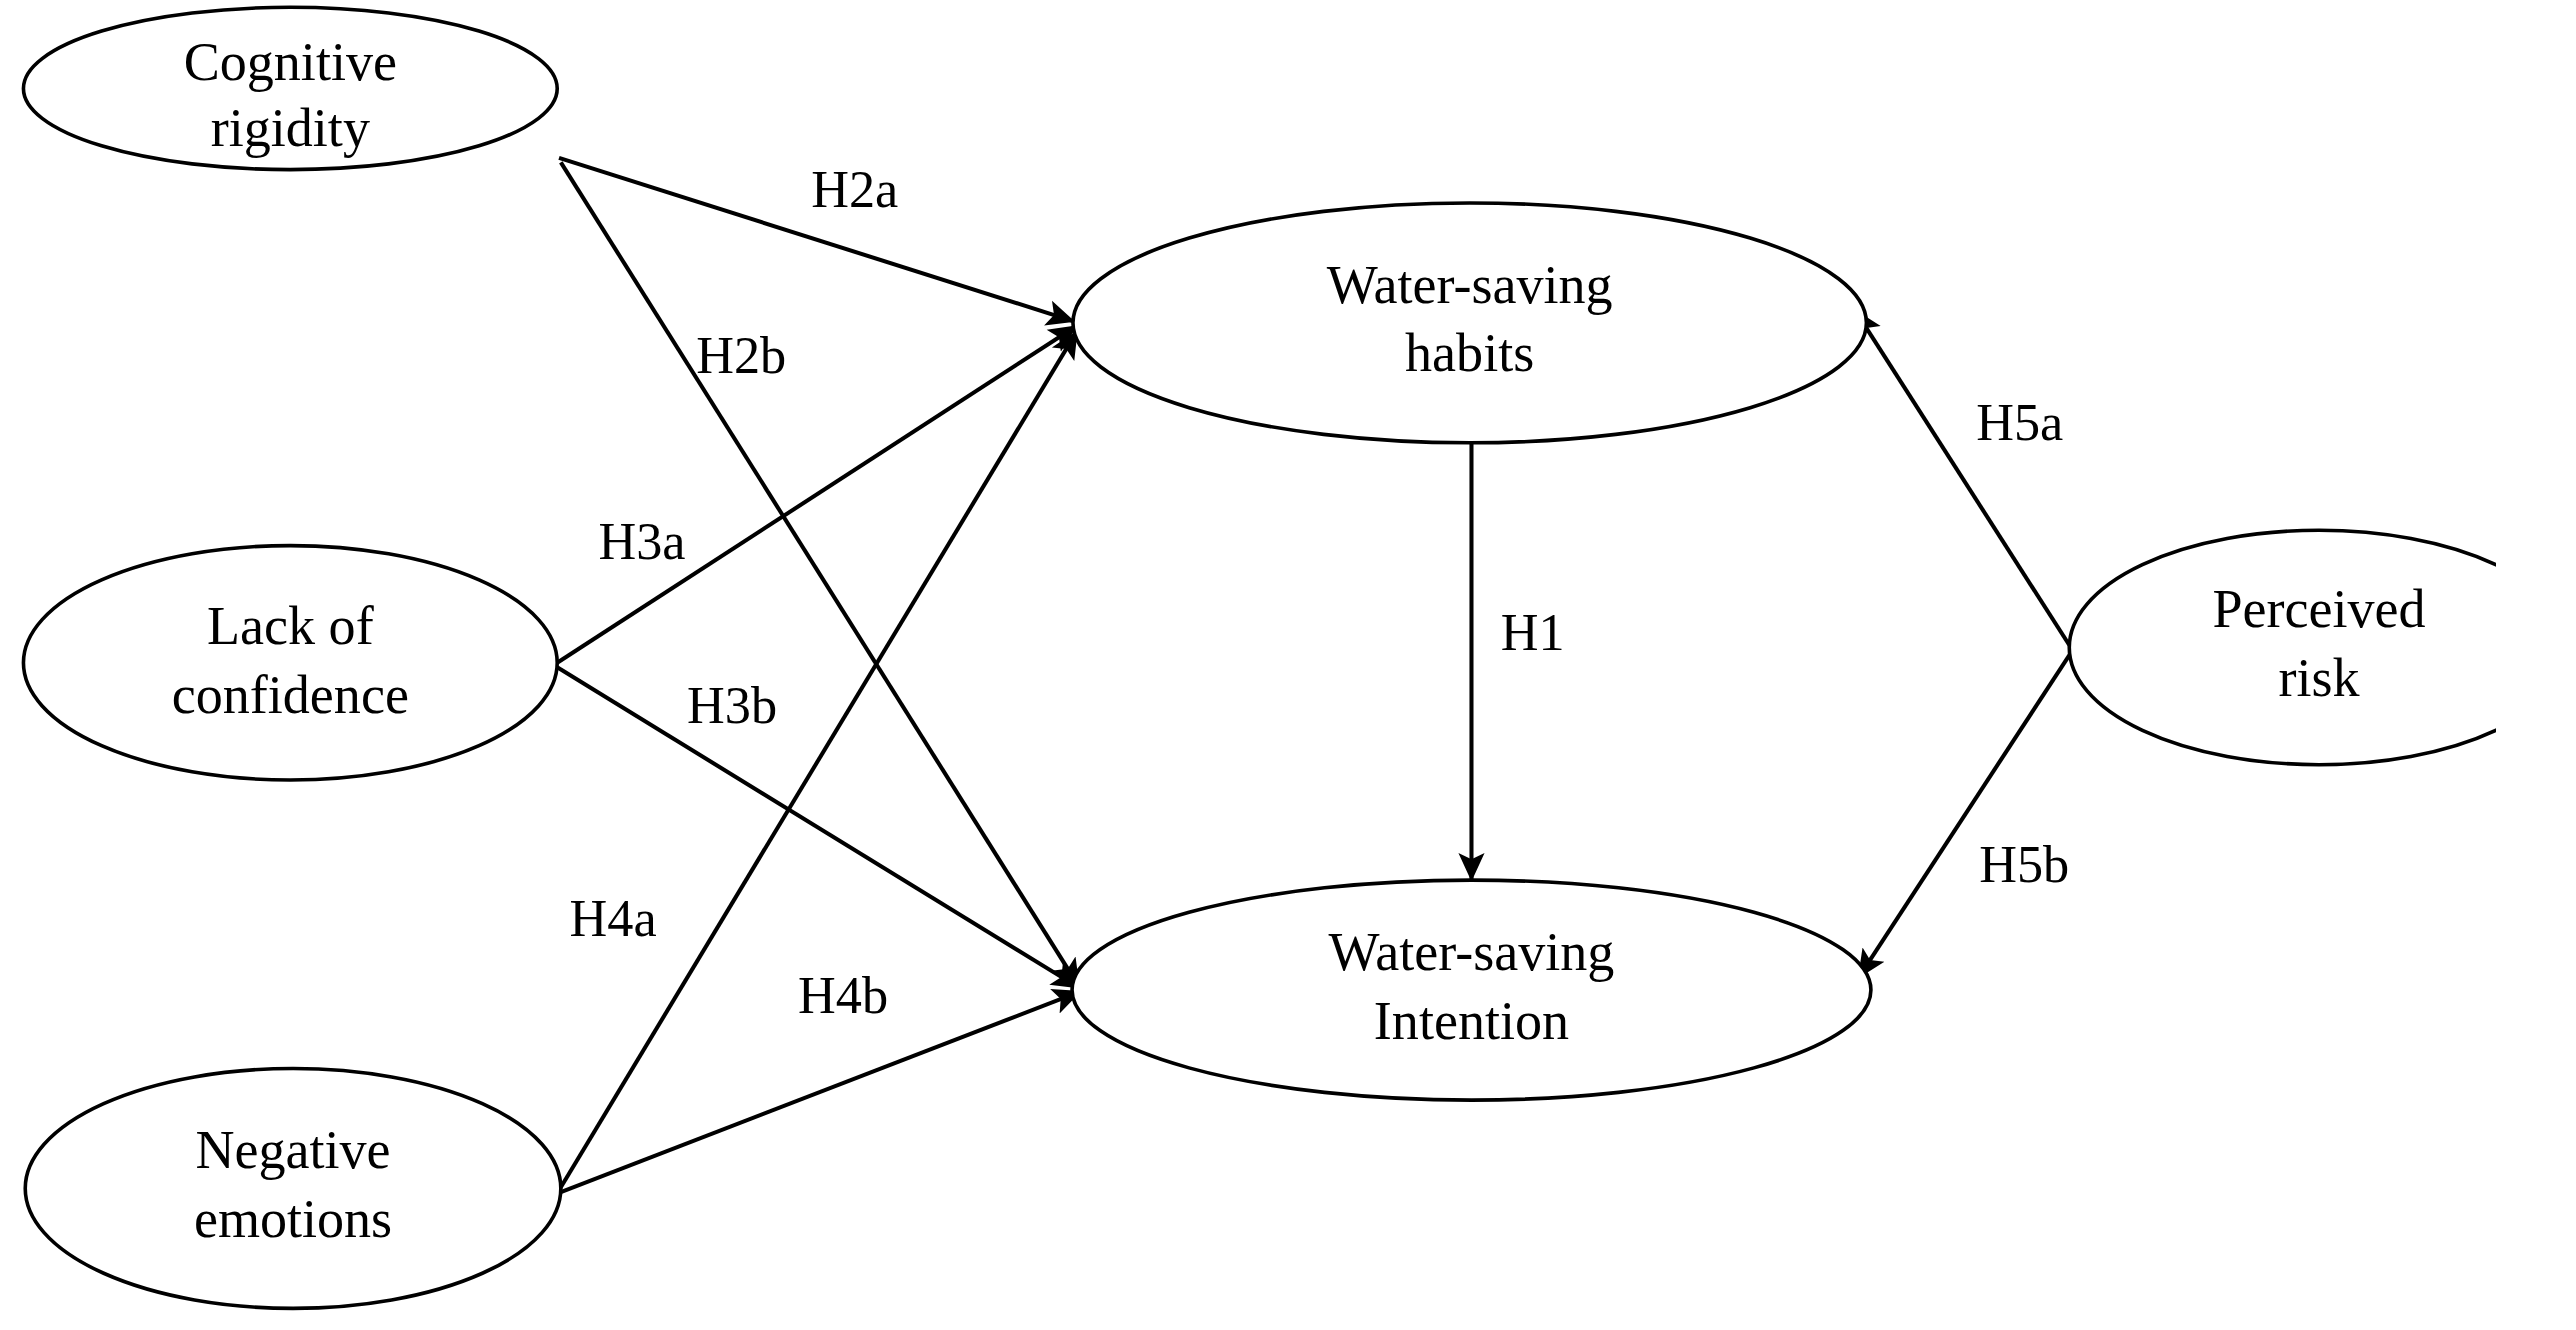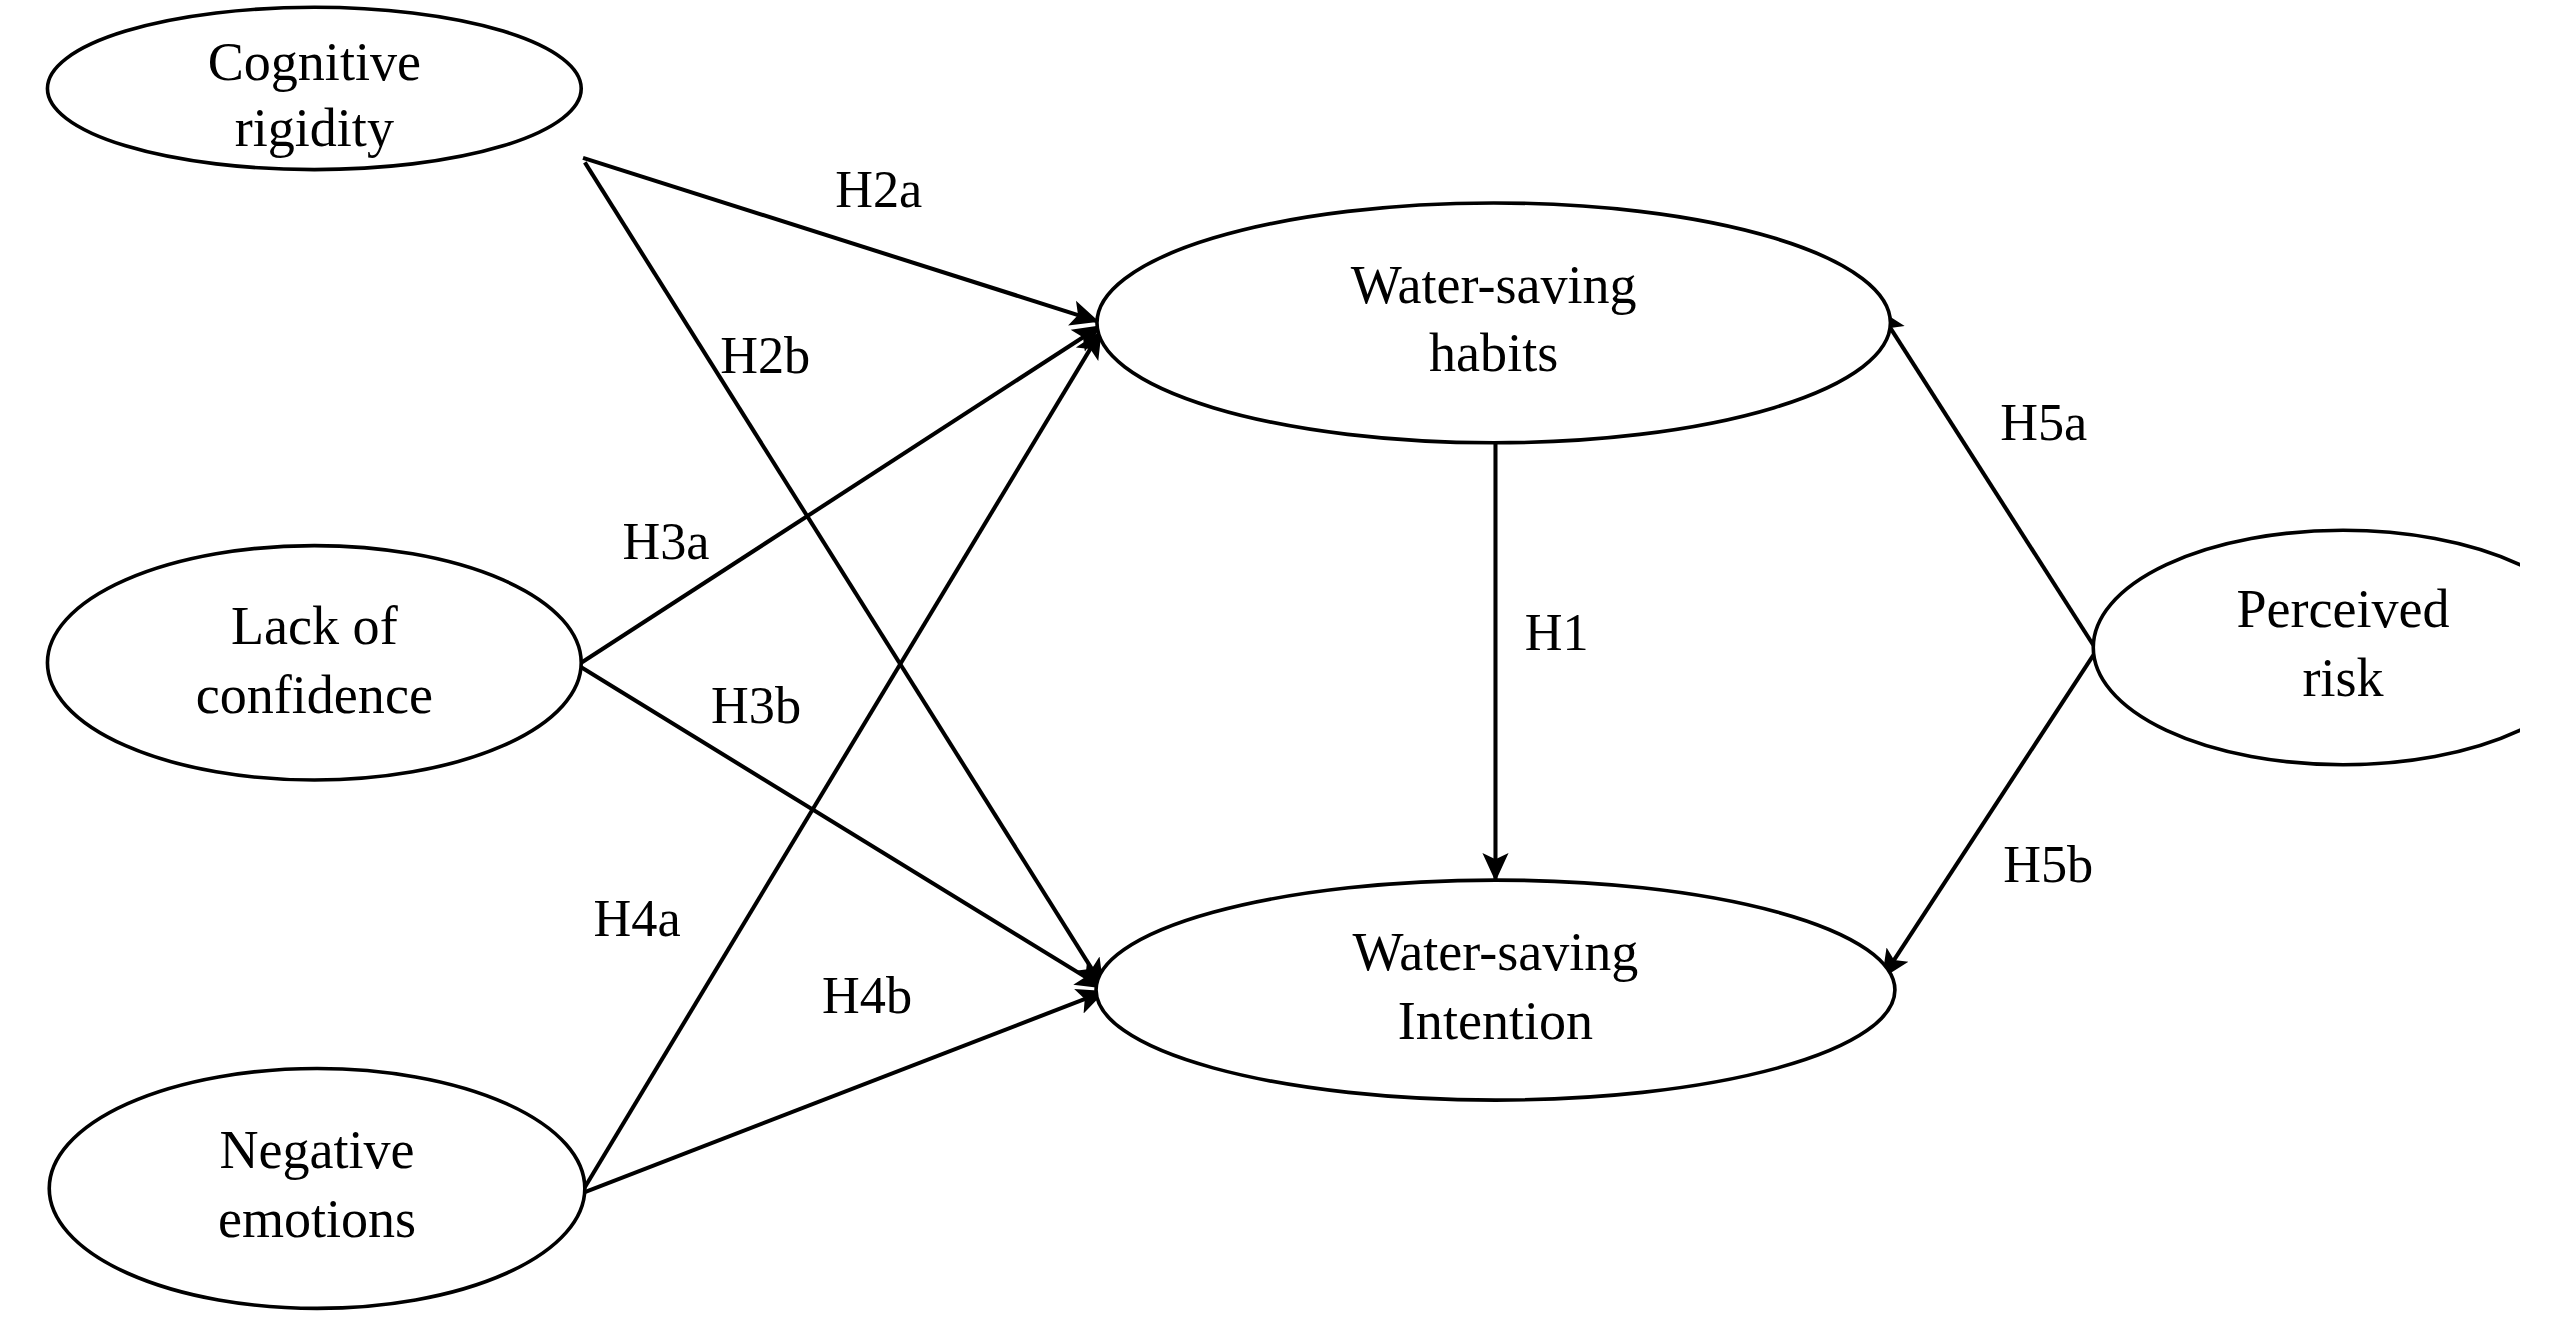--- a/index.html
+++ b/index.html
@@ -6,21 +6,20 @@
     margin: 0;
     padding: 0;
     background: #ffffff;
   }
   #canvas-wrap {
     position: relative;
     width: 2496px;
     height: 1331px;
     background: #ffffff;
     overflow: hidden;
-    padding-left: 24px;
   }
   svg#model-svg {
     display: block;
     width: 2576px;
     height: 1331px;
   }
   .node-ellipse {
     fill: #ffffff;
     stroke: #000000;
     stroke-width: 4;

